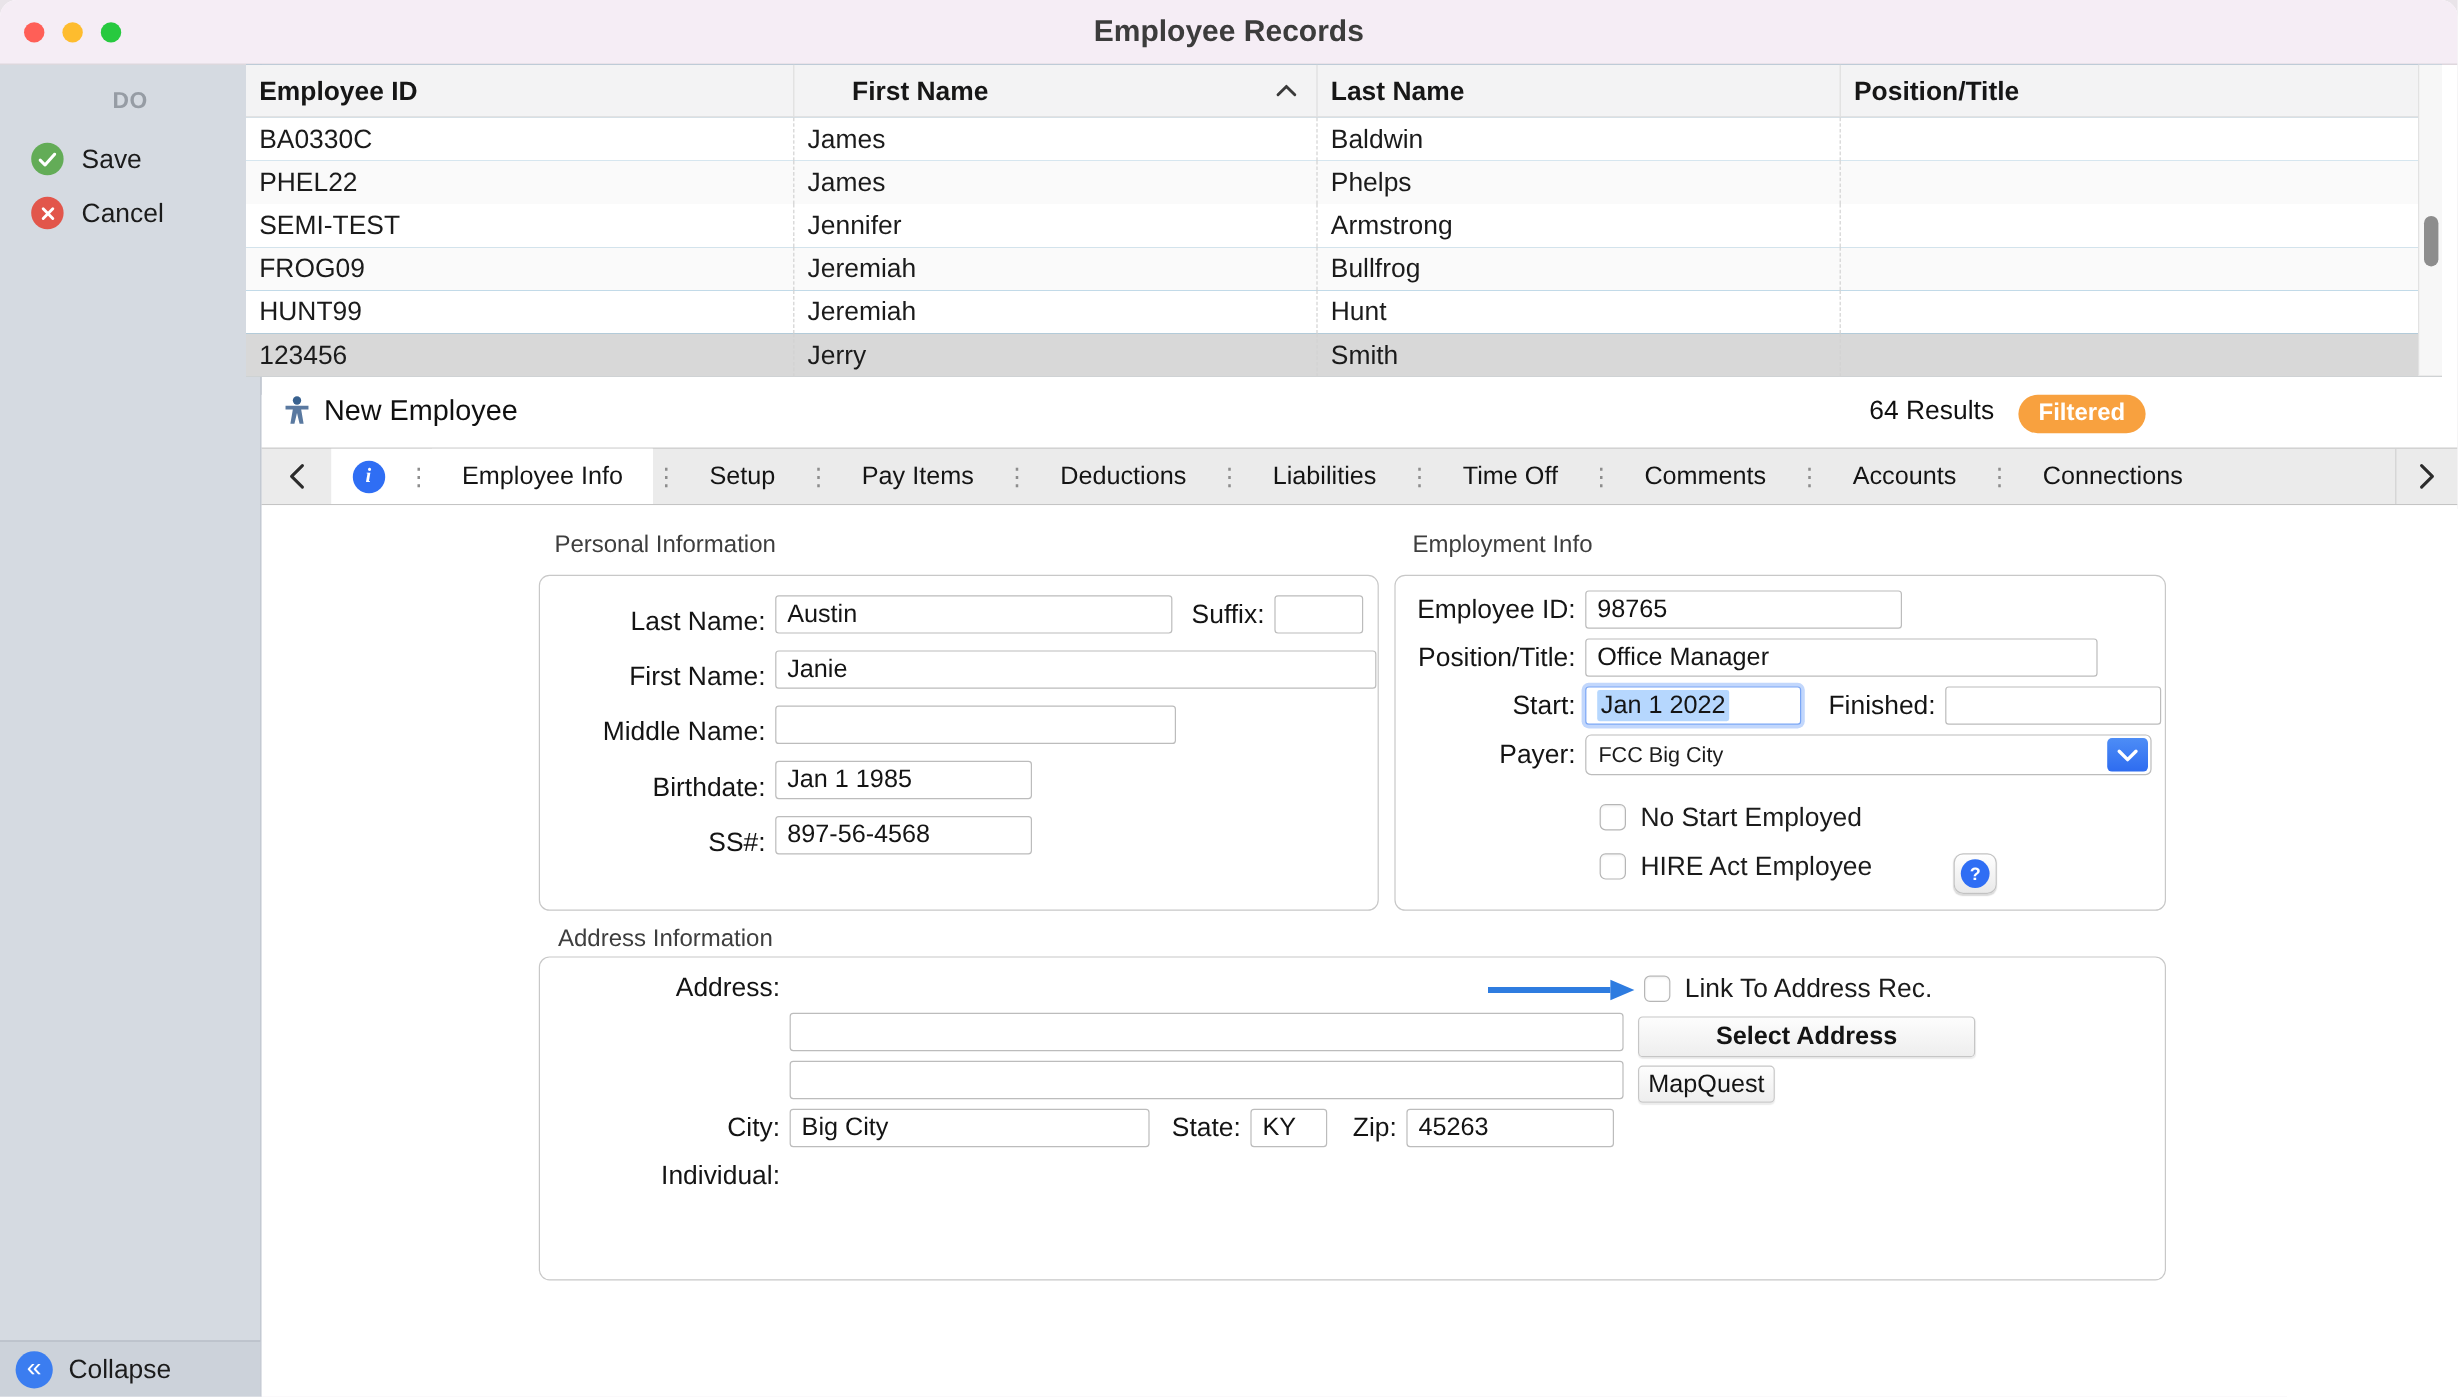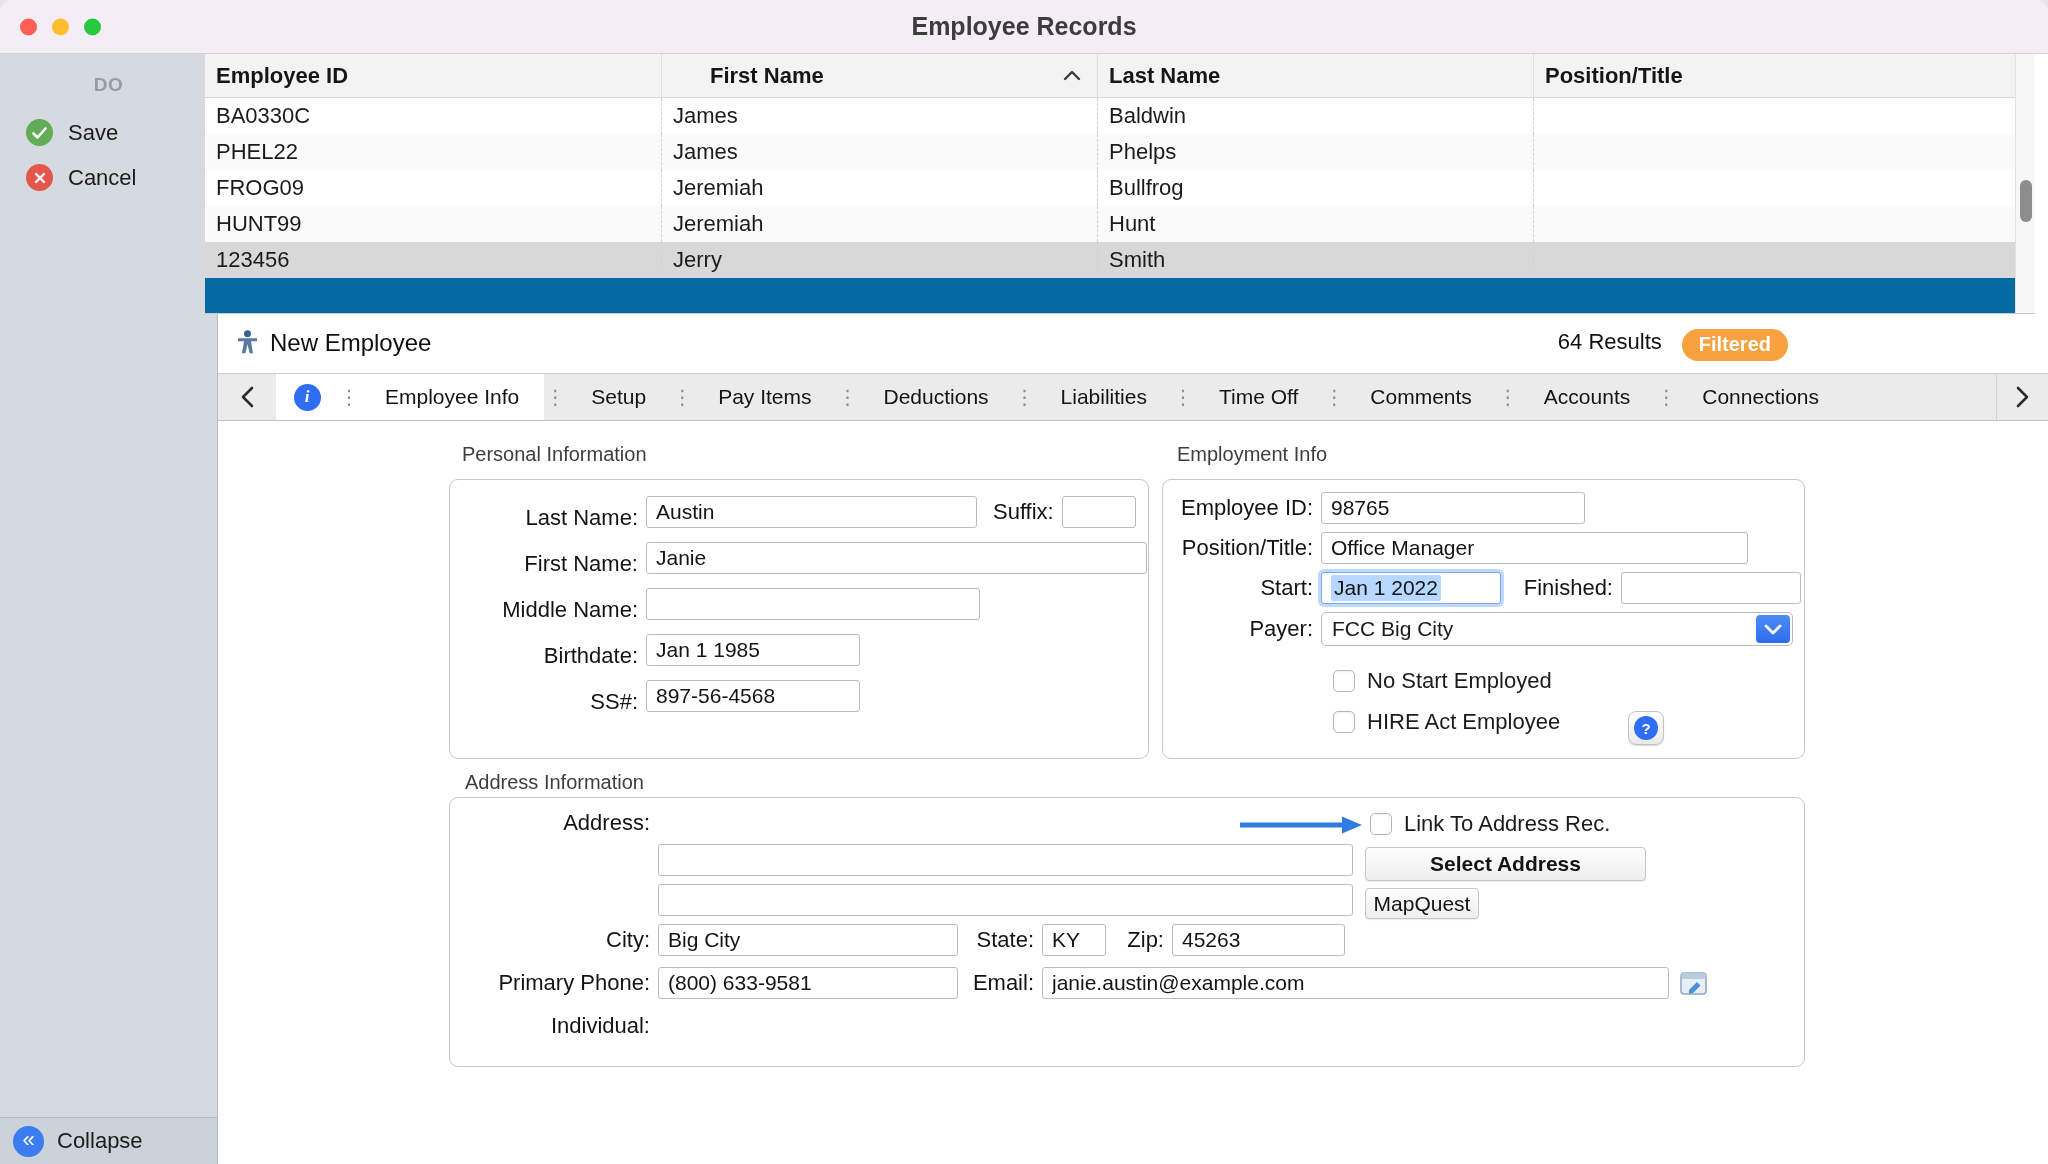--- a/index.html
+++ b/index.html
@@ -112,21 +112,21 @@
   .w64{width:64px}.w74{width:74px}.w173{width:173px}.w180{width:180px}.w214{width:214px}
   .w264{width:264px}.w300{width:300px}.w331{width:331px}.w334{width:334px}.w427{width:427px}
   .w501{width:501px}.w627{width:627px}.w695{width:695px}
 
   .ti.focus { display:flex; align-items:center; border-color:#7aa6f5;
               box-shadow:0 0 0 3px rgba(80,140,245,.35); }
   .sel-text { background:#b6d7fe; padding:1px 3px; border-radius:2px; }
 
   .combo { width:472px; height:34px; border:1px solid #bcbcbc; border-radius:5px;
            display:flex; align-items:center; background:#fff; position:relative; }
-  .combo-val { padding-left:10px; font-size:21px; }
+  .combo-val { padding-left:10px; font-size:18px; }
   .combo-btn { position:absolute; right:2px; top:2px; bottom:2px; width:34px;
                background:linear-gradient(#4d8df6,#2e6cf0); border-radius:4px;
                display:flex; align-items:center; justify-content:center; }
 
   .cb-row { display:flex; align-items:center; height:32px; margin-left:152px; margin-bottom:9px; }
   .cb-row.first { margin-top:19px; }
   .cb { width:22px; height:22px; border:1px solid #b6b6b6; border-radius:5px; background:#fff;
         box-shadow:inset 0 1px 2px rgba(0,0,0,.06); flex:none; }
   .cb-lbl { margin-left:12px; font-size:22px; }
   .link-row { position:absolute; left:920px; top:13px; display:flex; align-items:center; }
@@ -209,20 +209,26 @@
         <div class="td c3">Baldwin</div>
         <div class="td c4"></div>
       </div>
       <div class="t-row">
         <div class="td c1">PHEL22</div>
         <div class="td c2">James</div>
         <div class="td c3">Phelps</div>
         <div class="td c4"></div>
       </div>
       <div class="t-row">
+        <div class="td c1">SEMI-TEST</div>
+        <div class="td c2">Jennifer</div>
+        <div class="td c3">Armstrong</div>
+        <div class="td c4"></div>
+      </div>
+      <div class="t-row">
         <div class="td c1">FROG09</div>
         <div class="td c2">Jeremiah</div>
         <div class="td c3">Bullfrog</div>
         <div class="td c4"></div>
       </div>
       <div class="t-row">
         <div class="td c1">HUNT99</div>
         <div class="td c2">Jeremiah</div>
         <div class="td c3">Hunt</div>
         <div class="td c4"></div>
@@ -389,33 +395,20 @@
         <input class="ti w695" value="" style="">
       </div>
       <div class="f-row" style="margin-bottom:11px;">
         <span class="lbl a">City:</span>
         <input class="ti w300" value="Big City" style="">
         <span class="lbl inline-state">State:</span>
         <input class="ti w64" value="KY" style="">
         <span class="lbl inline-zip">Zip:</span>
         <input class="ti w173" value="45263" style="">
       </div>
-      <div class="f-row" style="margin-bottom:14px;">
-        <span class="lbl a">Primary Phone:</span>
-        <input class="ti w300" value="(800) 633-9581" style="">
-        <span class="lbl inline-email">Email:</span>
-        <input class="ti w627" value="janie.austin@example.com" style="">
-        <span class="mail-icon">
-          <svg width="30" height="30" viewBox="0 0 30 30">
-            <rect x="2" y="5" width="25" height="21" rx="3" fill="#e7eef6" stroke="#8fa6c0" stroke-width="1.5"></rect>
-            <rect x="2" y="5" width="25" height="6" rx="3" fill="#b9cbde"></rect>
-            <path d="M10 22l8-8 3.5 3.5-8 8H10z" fill="#4a90d9"></path>
-          </svg>
-        </span>
-      </div>
       <div class="f-row">
         <span class="lbl a">Individual:</span>
       </div>
 
       <svg class="arrow" width="126" height="20" viewBox="0 0 126 20">
         <line x1="2" y1="10" x2="104" y2="10" stroke="#2e7ce0" stroke-width="5"></line>
         <polygon points="104,1.5 124,10 104,18.5" fill="#2e7ce0"></polygon>
       </svg>
       <div class="link-row">
         <span class="cb"></span>

